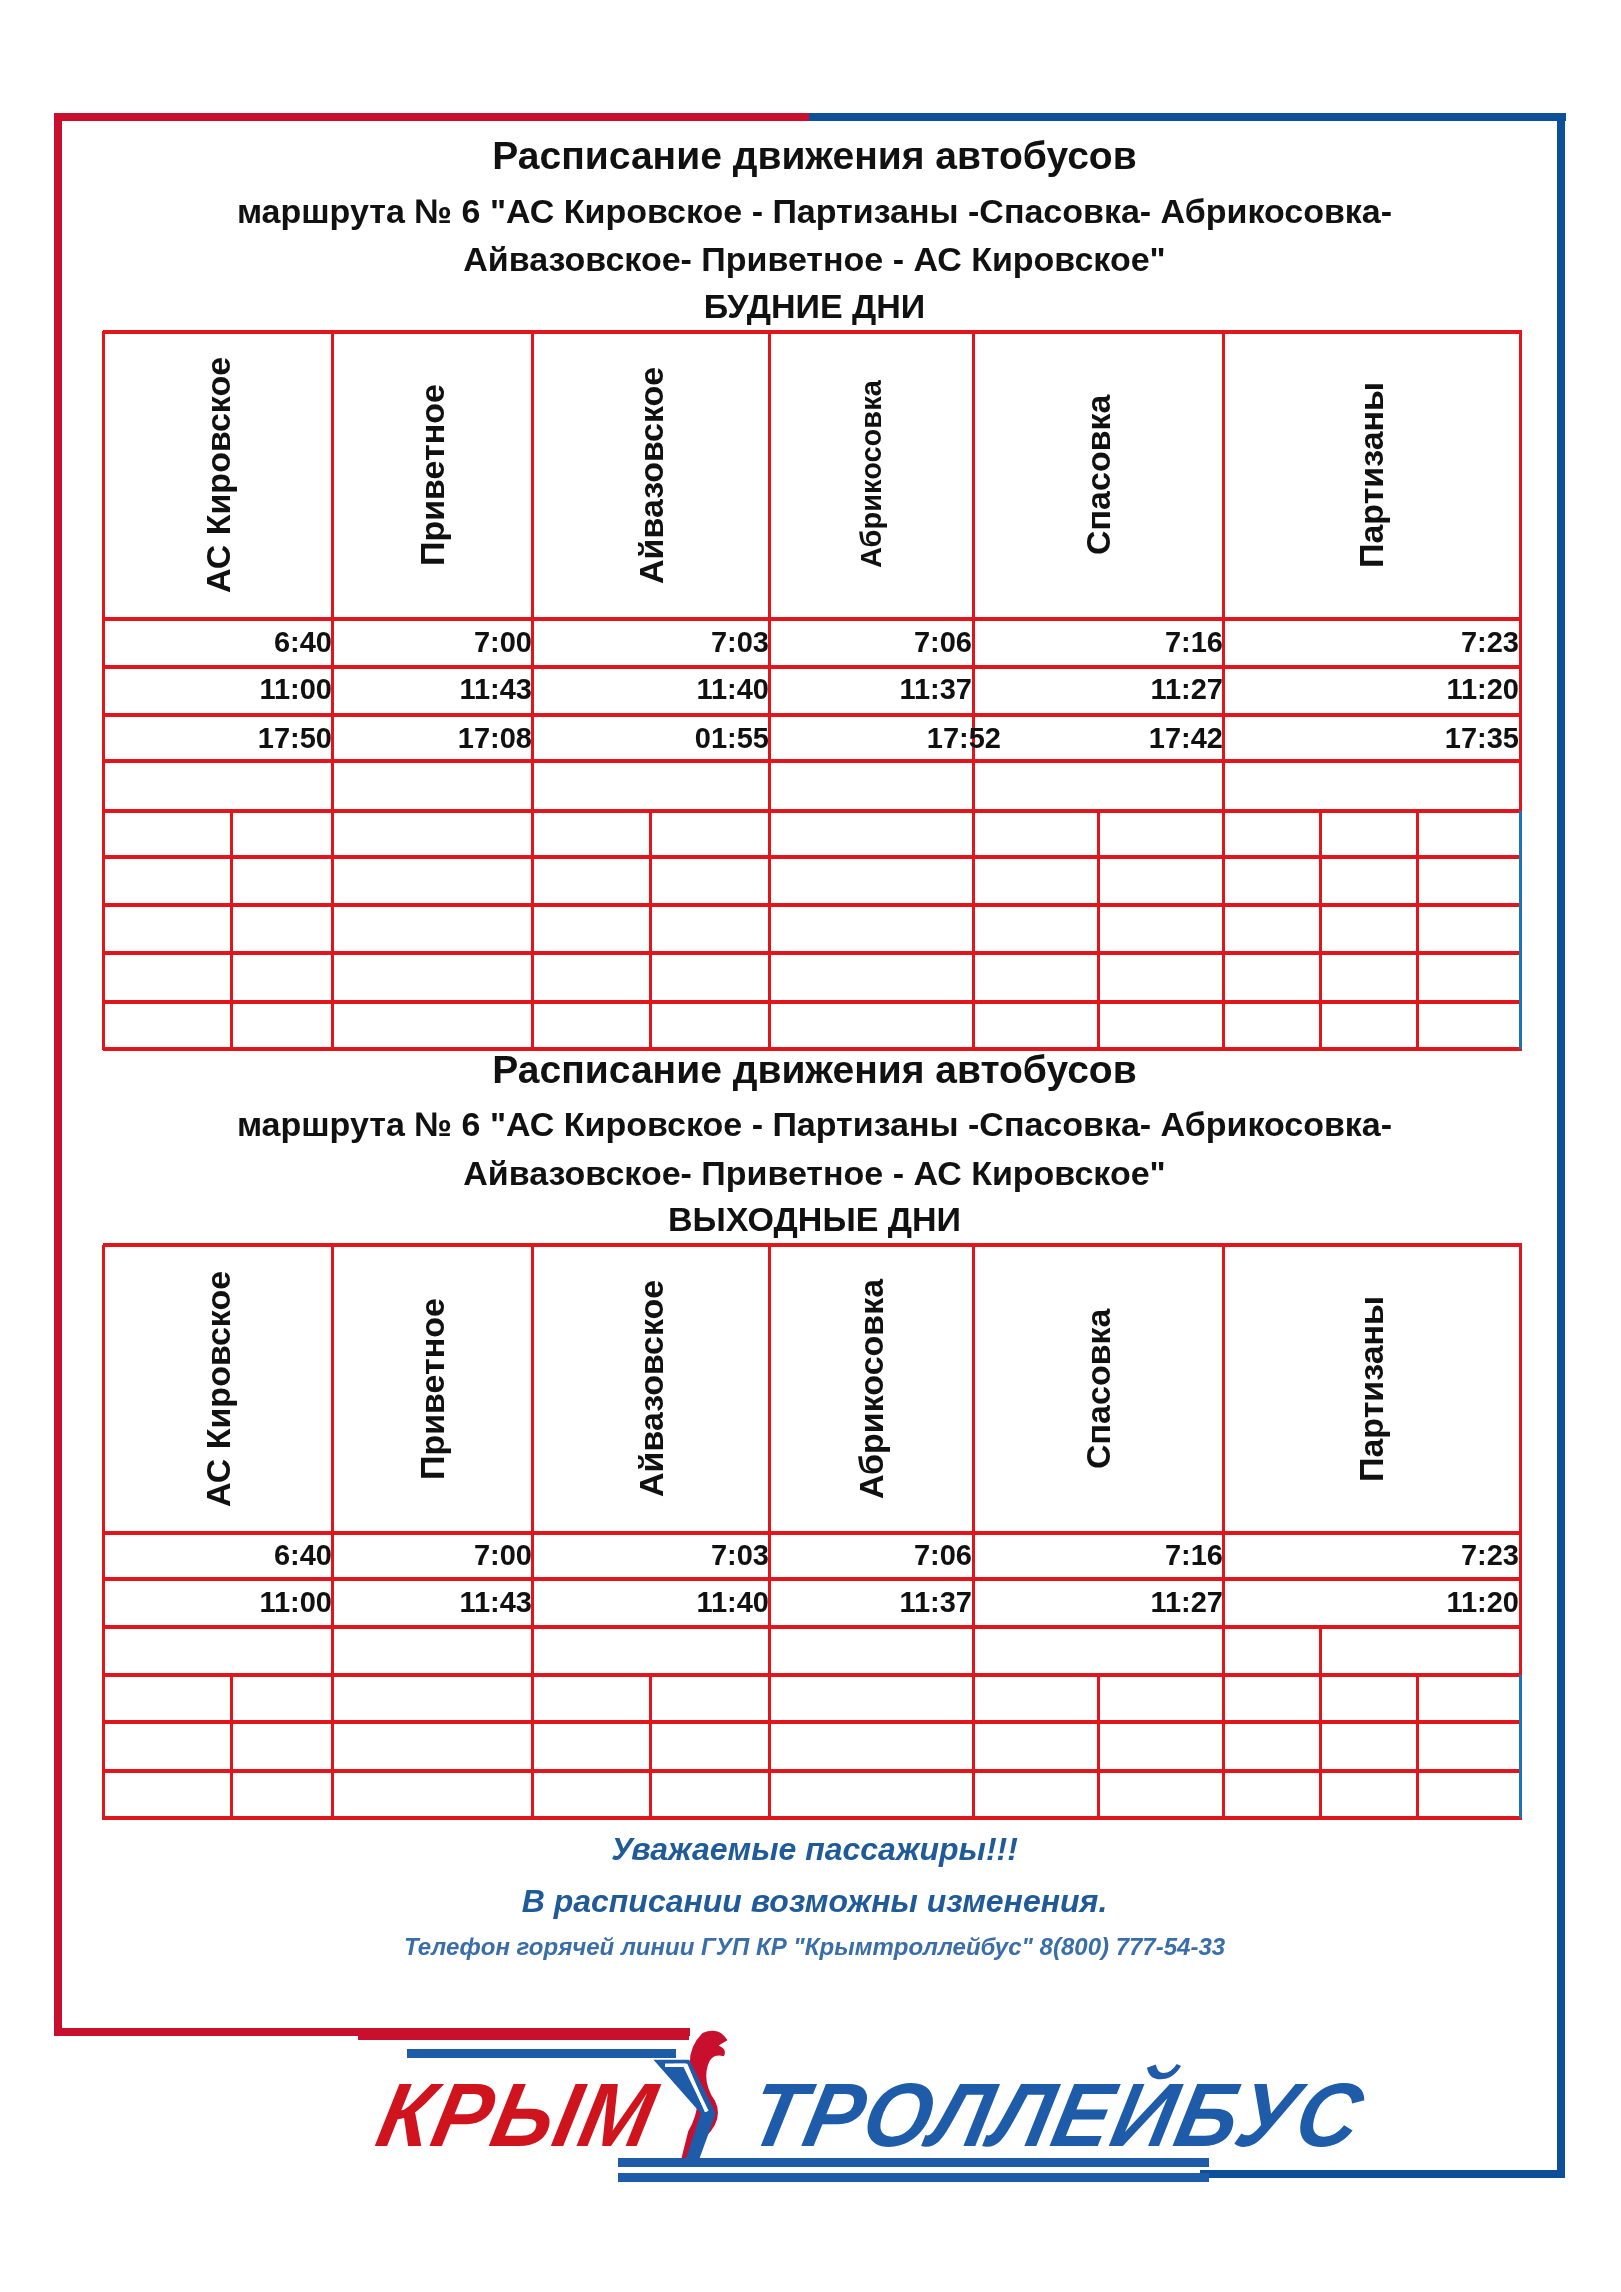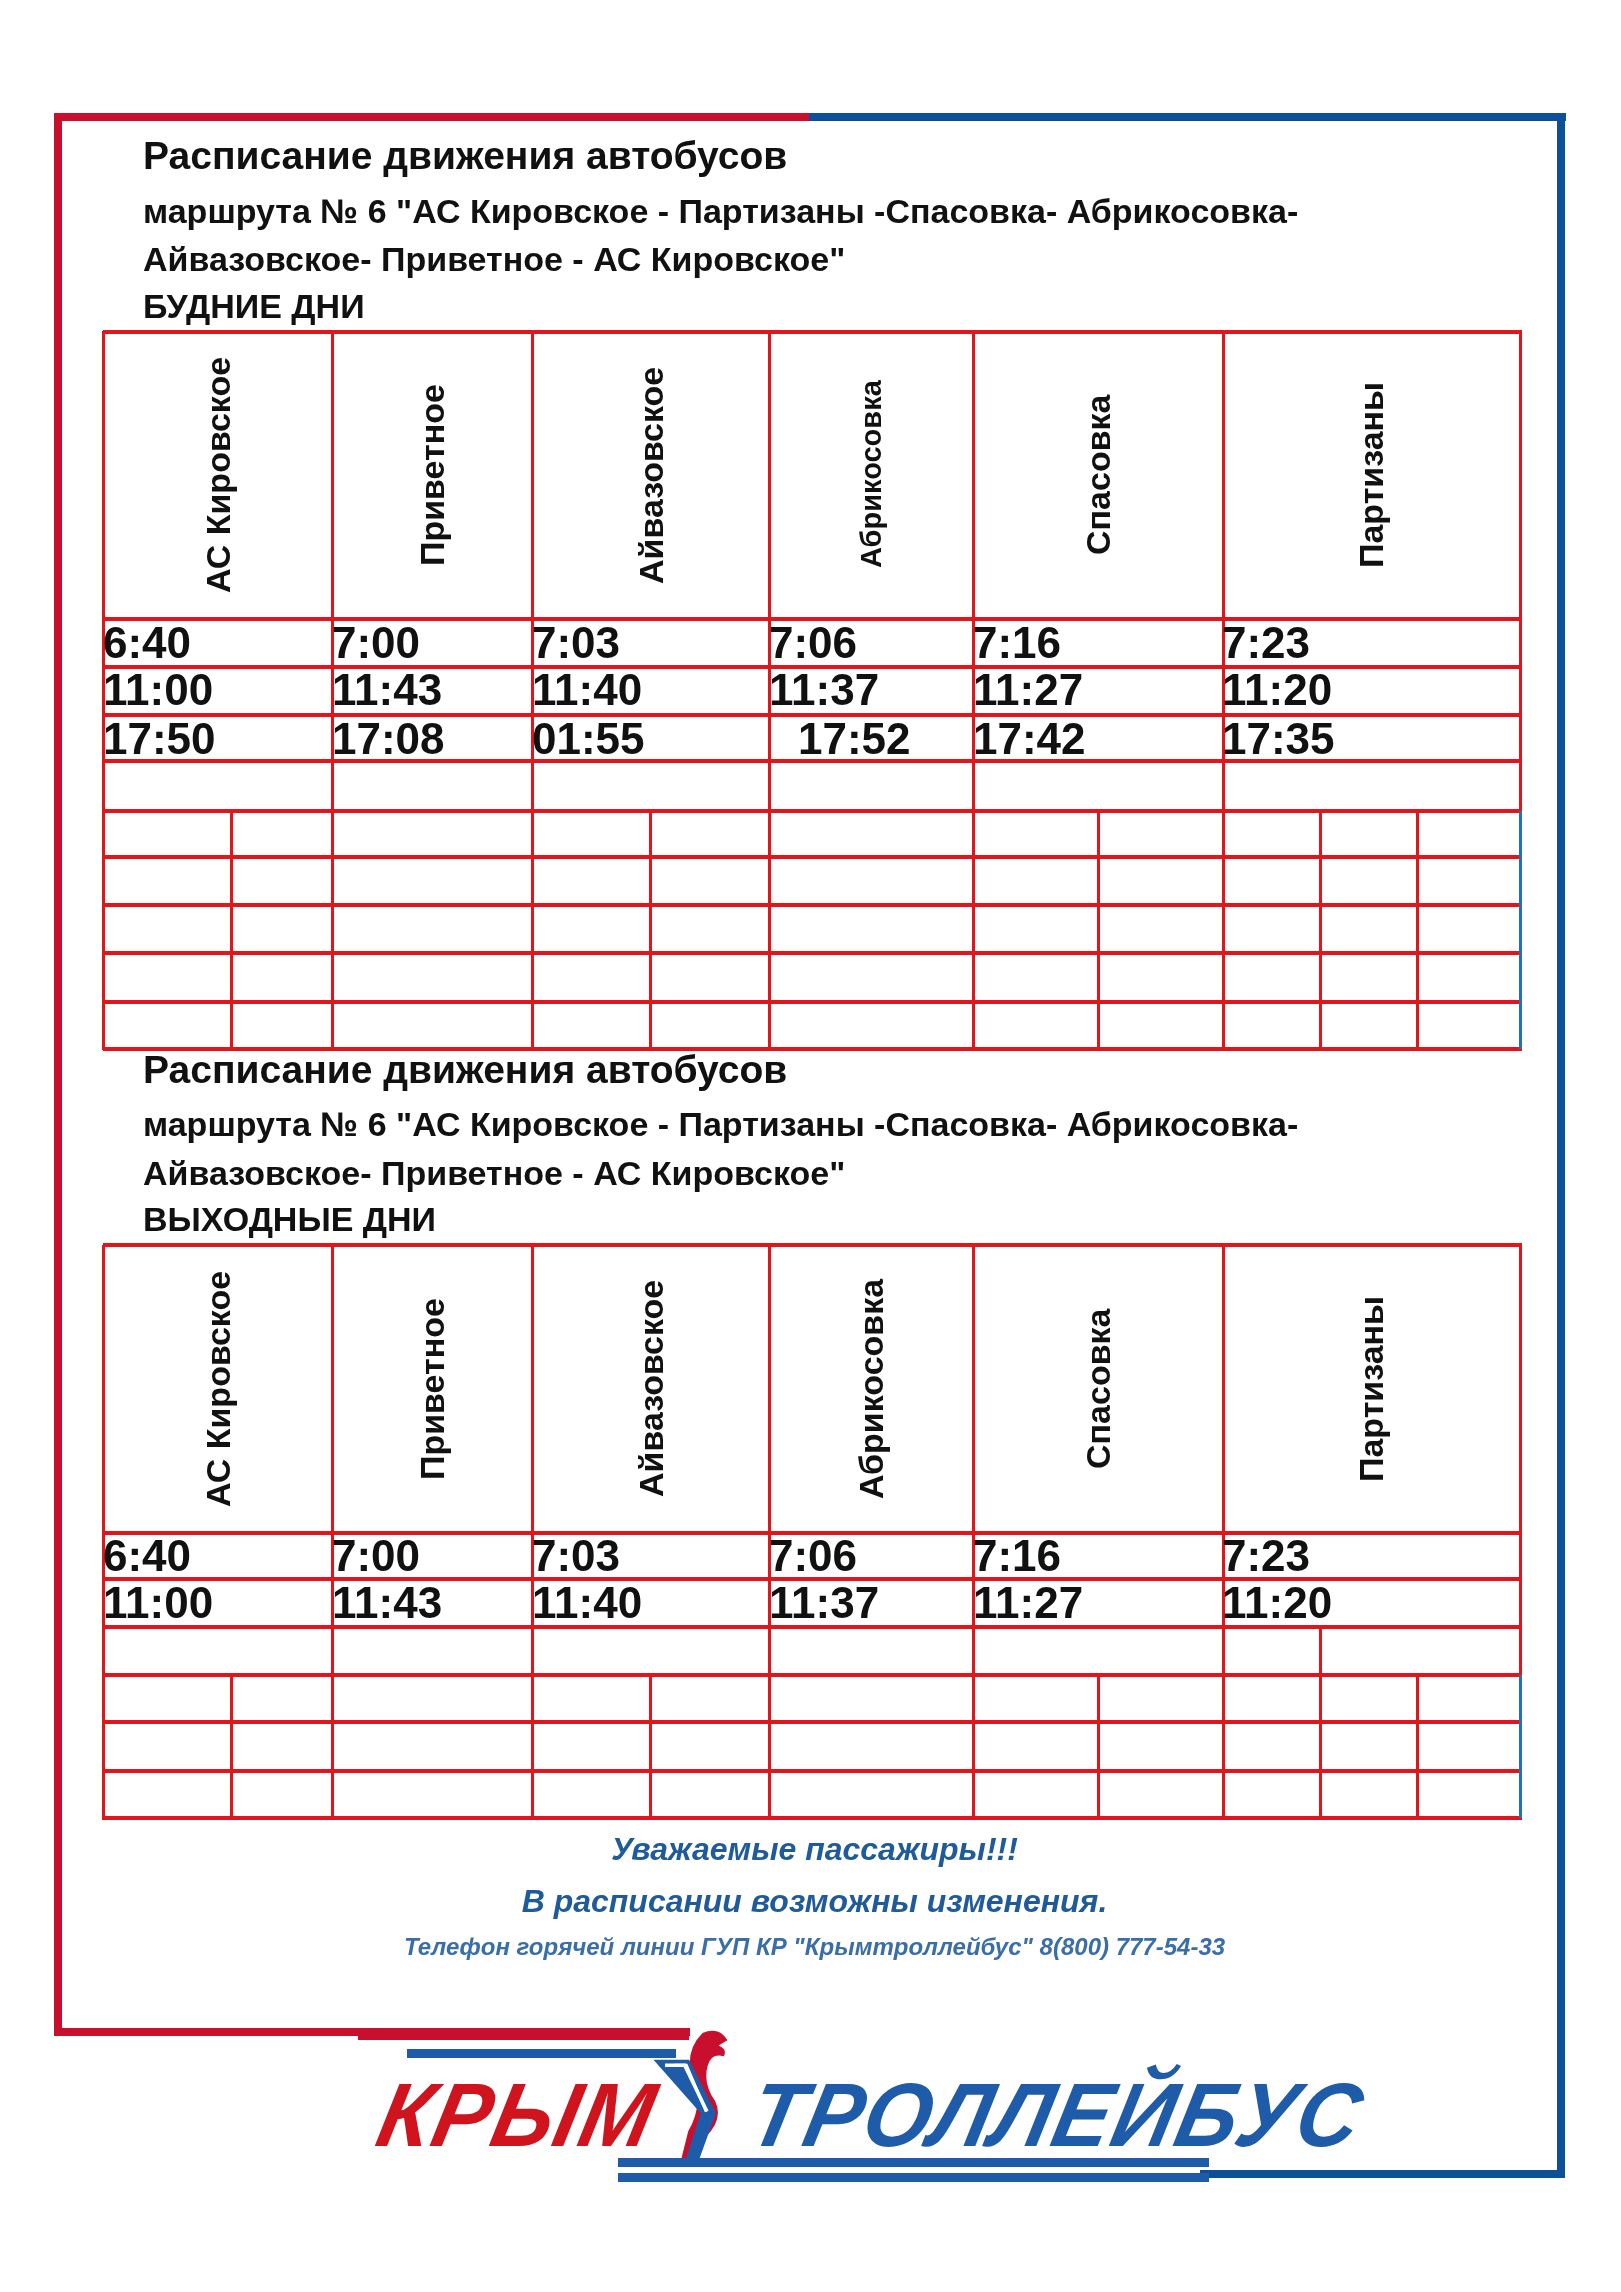--- a/index.html
+++ b/index.html
@@ -11,39 +11,39 @@
   .abs { position: absolute; }
   
   .frame-red-top { left: 54px; top: 113px; width: 758px; height: 8px; background: #c8102e; }
   .frame-blue-top { left: 809px; top: 113px; width: 757px; height: 8px; background: #0d4f98; }
   .frame-red-left { left: 54px; top: 113px; width: 8px; height: 1923px; background: #c8102e; }
   .frame-red-bottom { left: 54px; top: 2028px; width: 636px; height: 8px; background: #c8102e; }
   .frame-blue-right { left: 1557px; top: 113px; width: 8px; height: 2065px; background: #0d4f98; }
   .frame-blue-bottom { left: 1200px; top: 2170px; width: 365px; height: 8px; background: #0d4f98; }
 
   .heading {
-    left: 143px; width: 1343px; text-align: left; font-weight: bold; color: #111;
+    left: 143px; width: 1343px; text-align: center; font-weight: bold; color: #111;
     white-space: nowrap;
   }
   .h-title { font-size: 39px; }
   .h-route { font-size: 34px; }
   .h-days { font-size: 34px; }
 
   .line-h { position: absolute; background: #e0161c; height: 3.6px; }
   .line-v { position: absolute; background: #e0161c; width: 2.7px; }
   .line-v.blue { background: #1d74bb; }
 
   .stop-label {
     position: absolute; font-weight: bold; color: #111;
     transform-origin: left top; white-space: nowrap;
     transform: rotate(-90deg);
   }
   .time-cell {
-    position: absolute; text-align: left; font-weight: bold; color: #111;
-    font-size: 44px; line-height: 47px;
+    position: absolute; text-align: right; font-weight: bold; color: #111;
+    font-size: 29px; line-height: 47px;
   }
 
   .footer-line {
     left: 143px; width: 1343px; text-align: center; font-weight: bold; white-space: nowrap; font-style: italic;
   }
   .f1 { font-size: 32px; color: #1f5a9a; }
   .f2 { font-size: 32px; color: #1f5a9a; }
   .f3 { font-size: 24px; color: #3a6ea8; }
 
   

